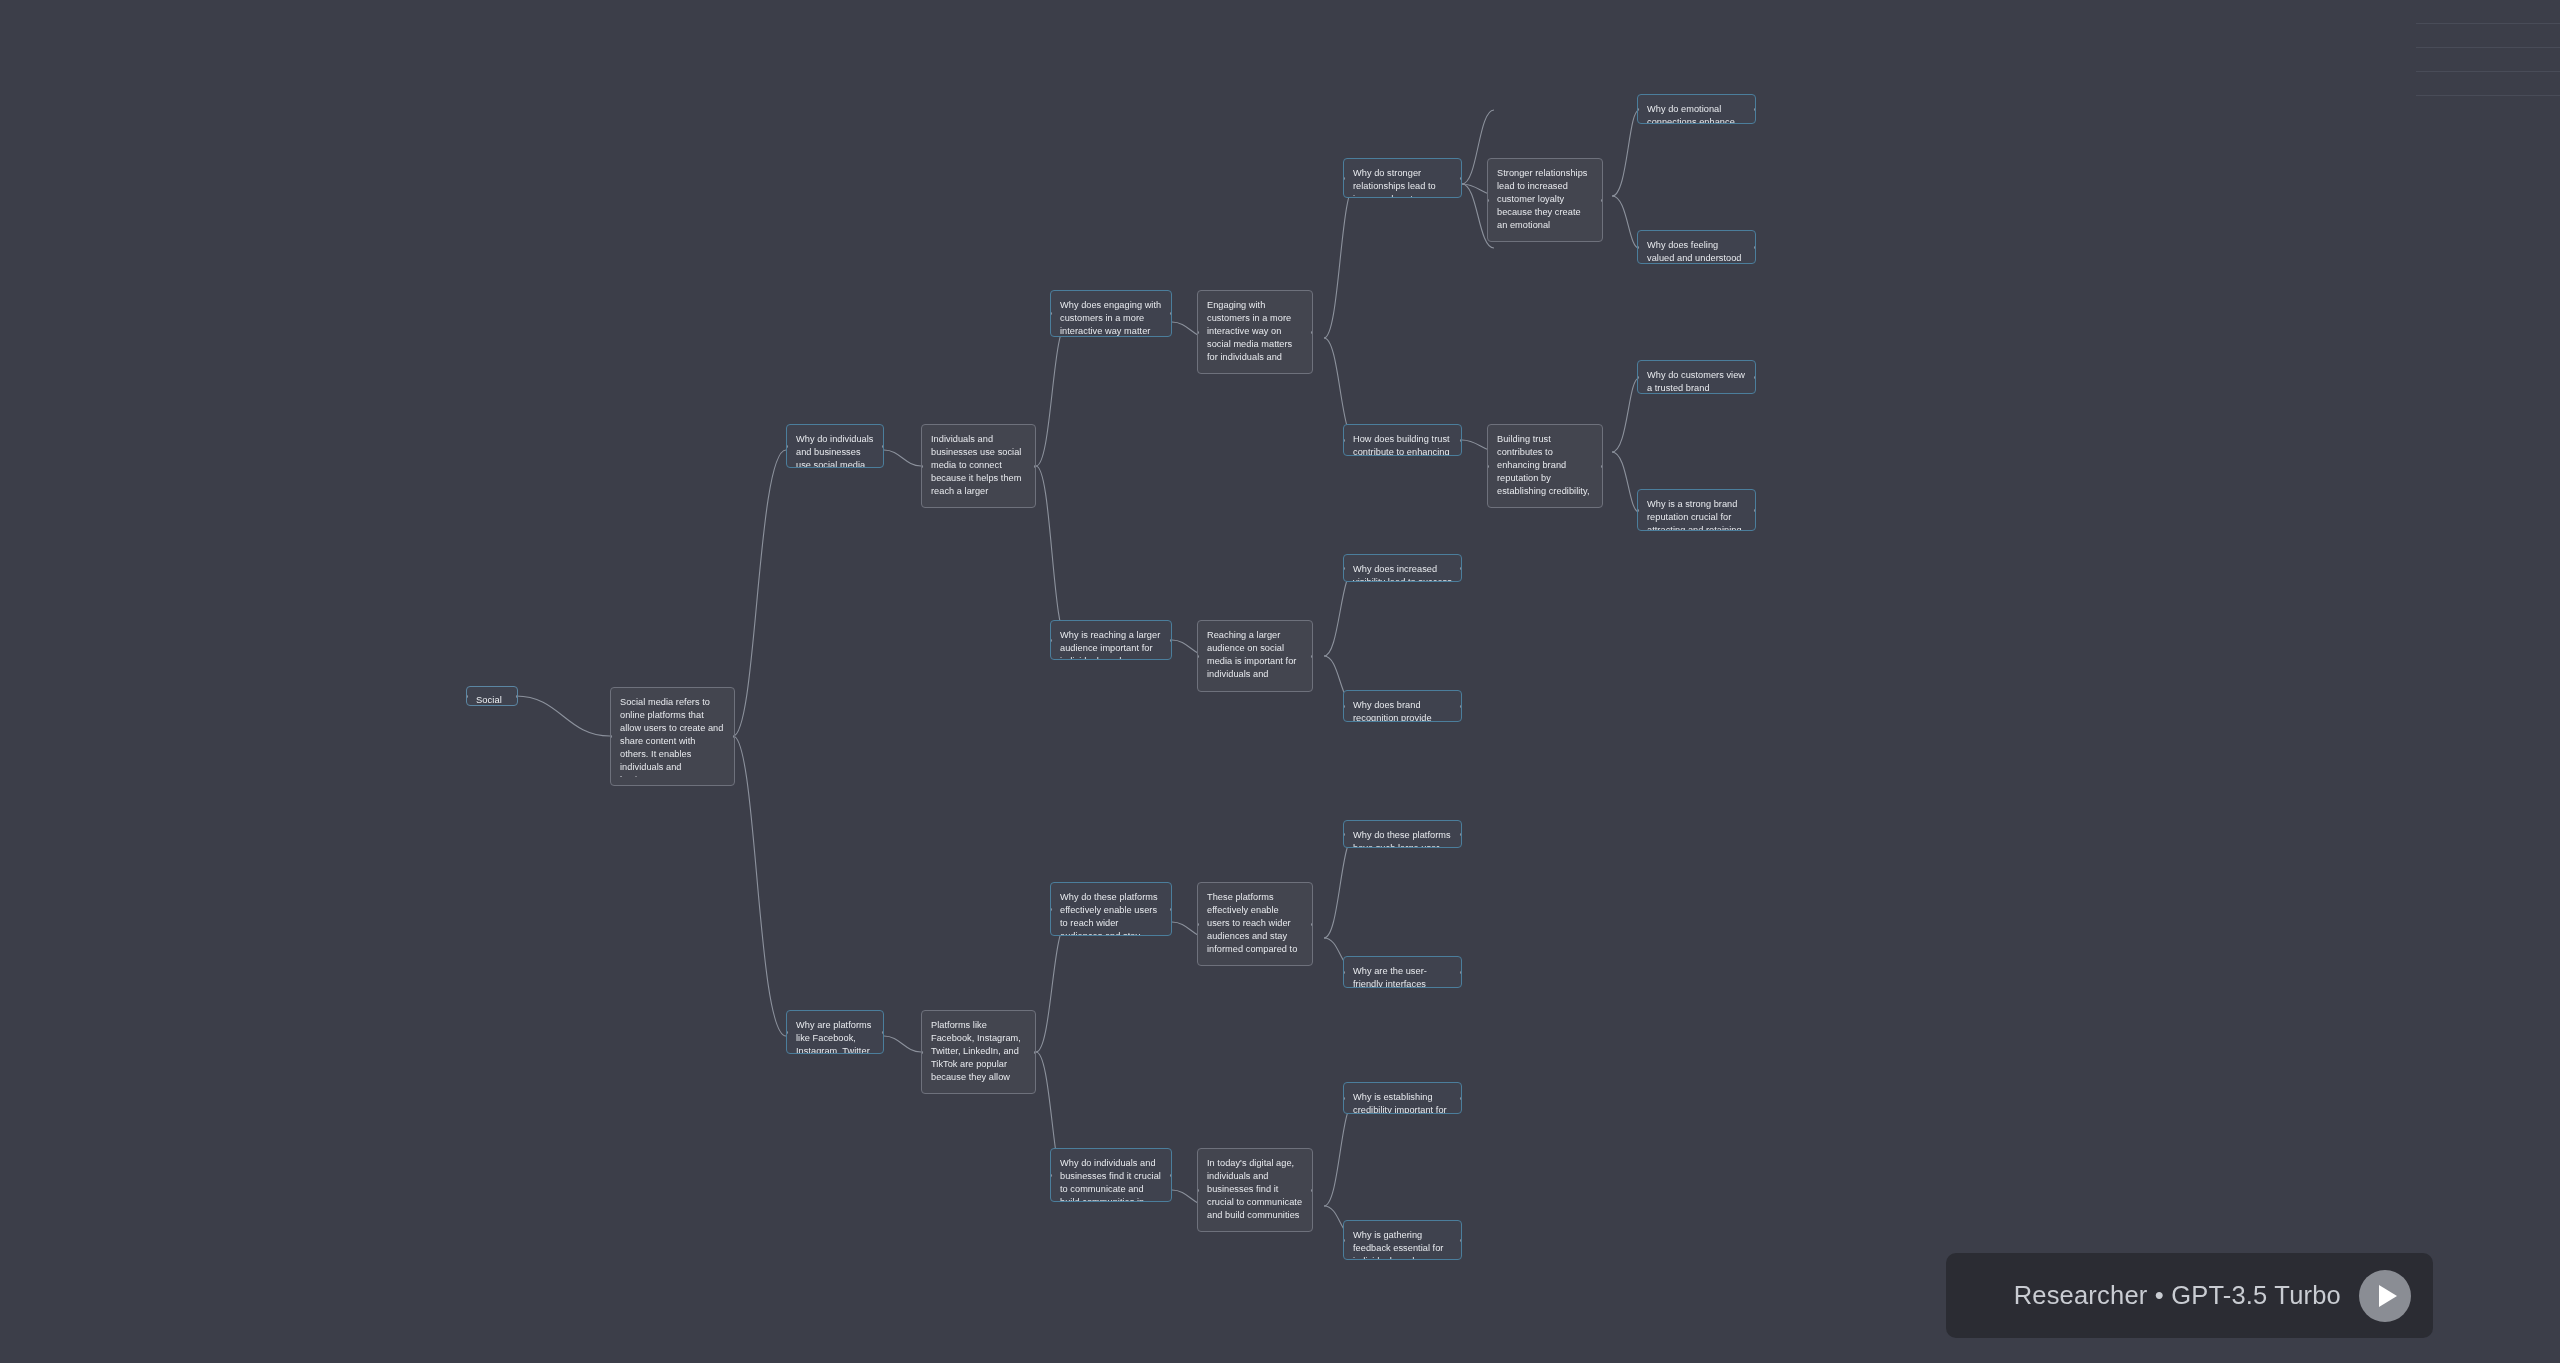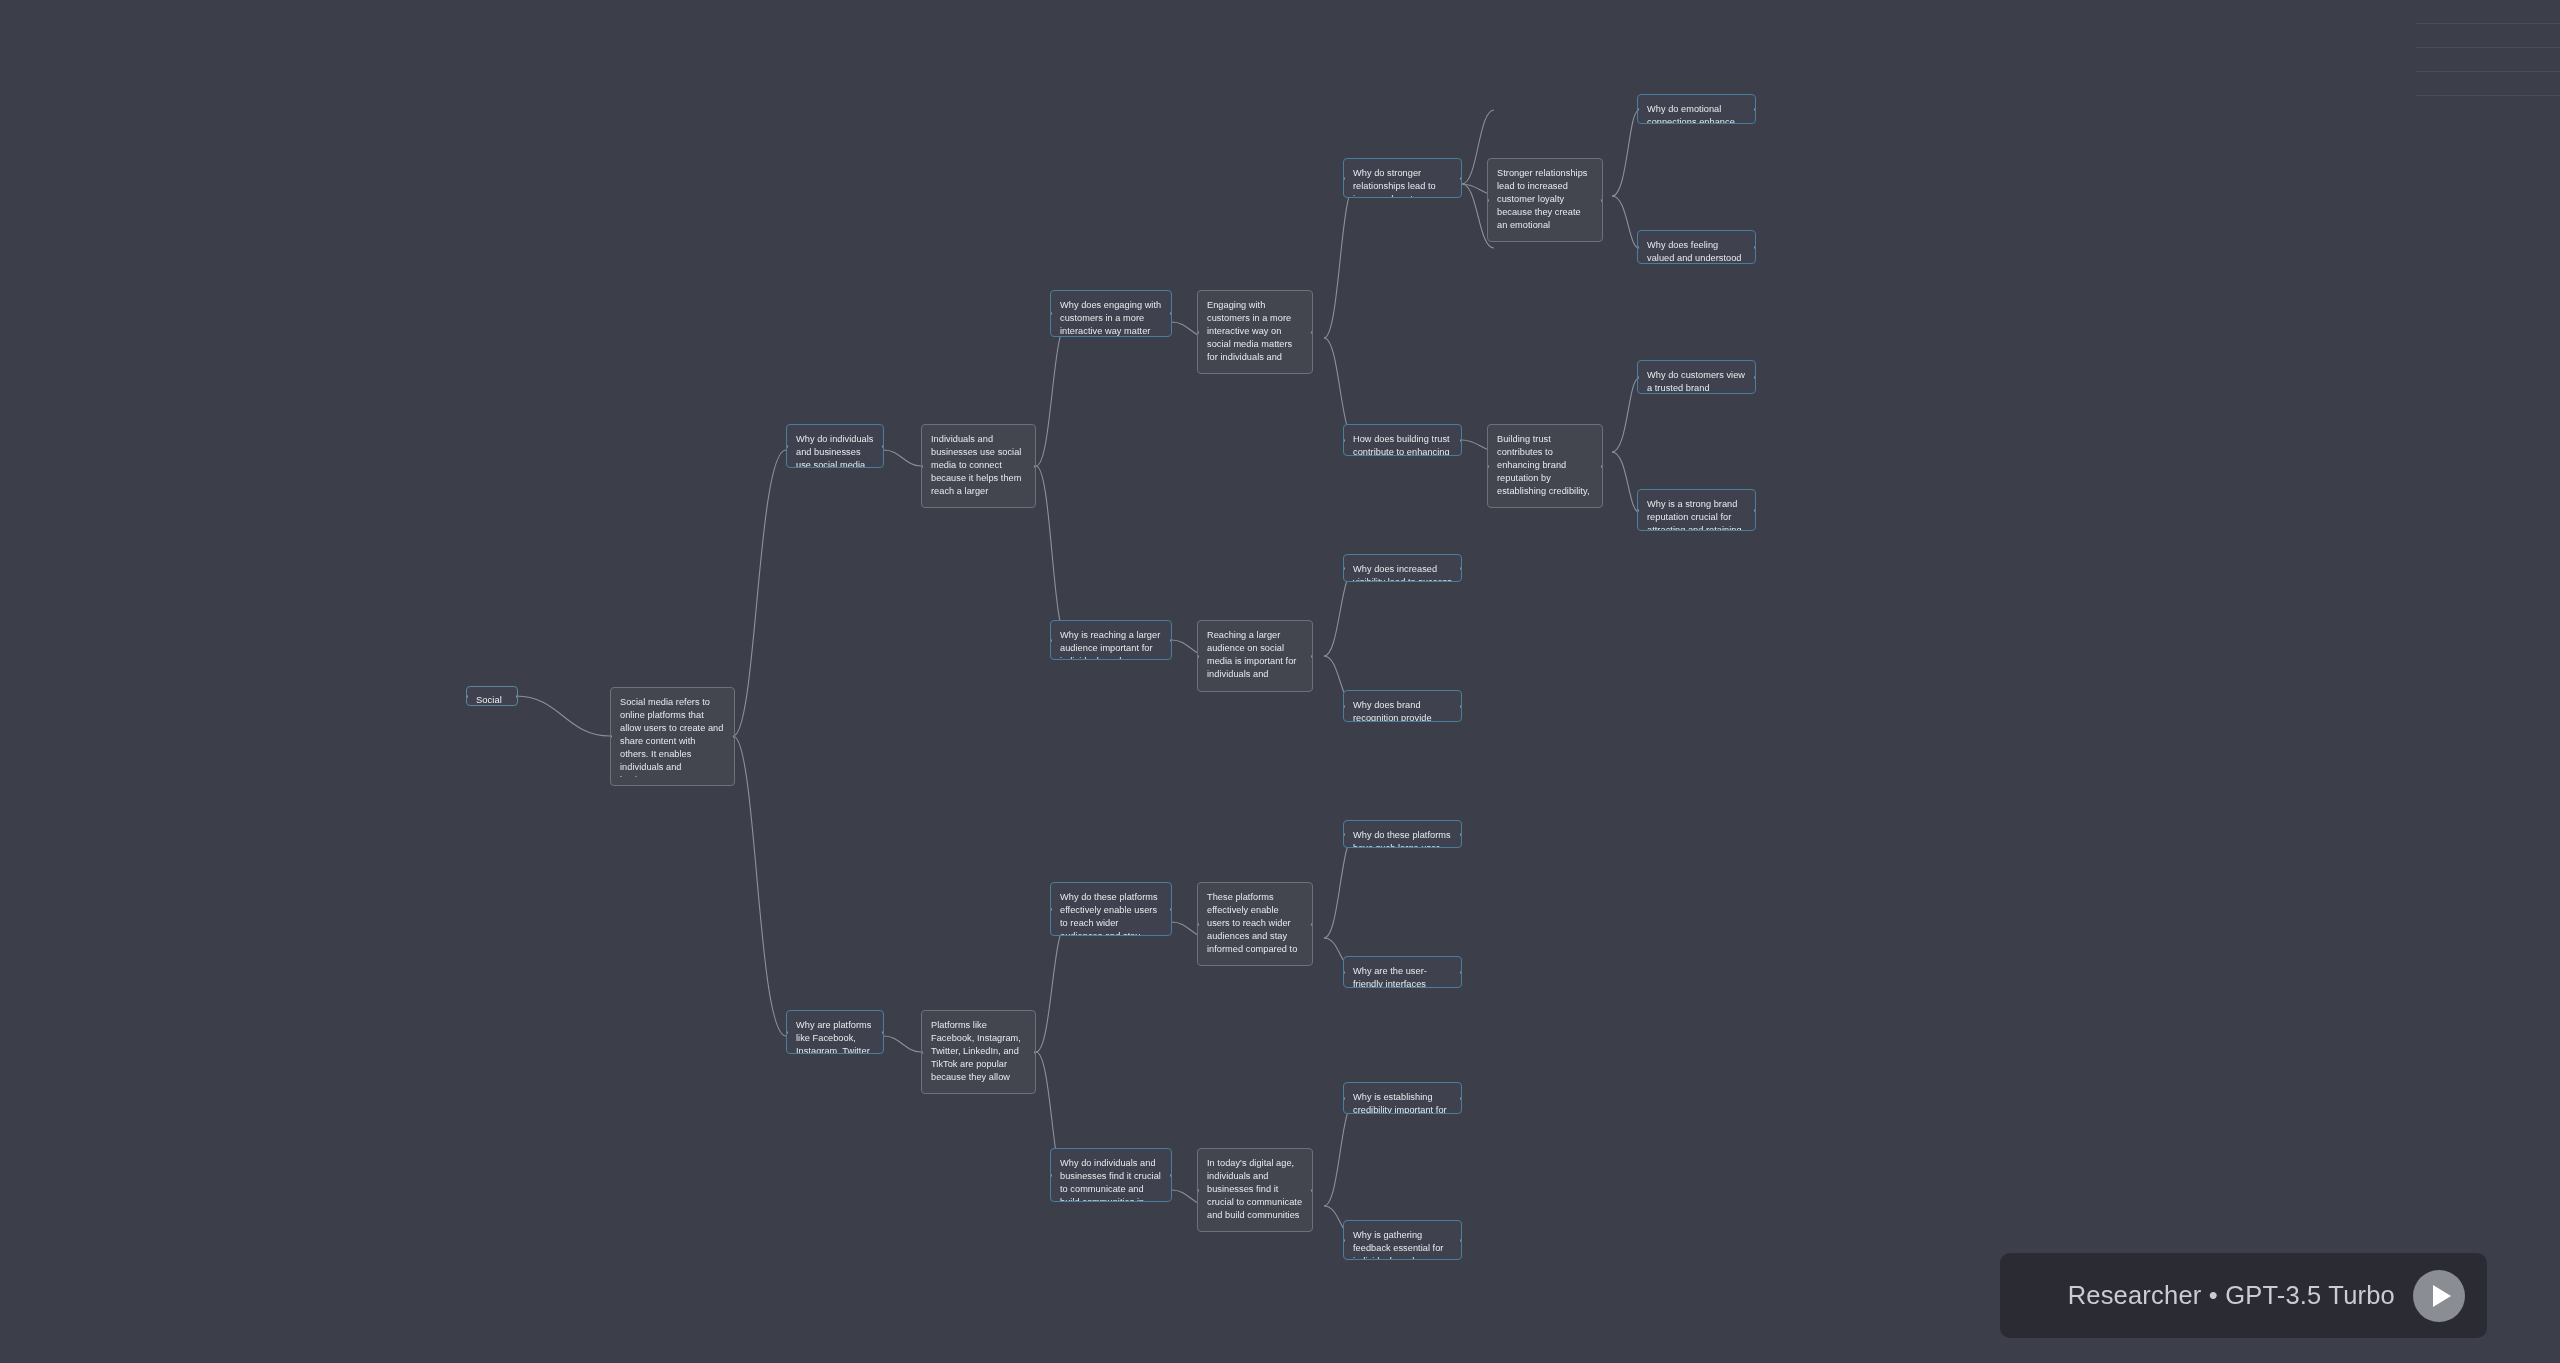--- a/index.html
+++ b/index.html
@@ -79,21 +79,21 @@
   }
   #tr-panel .row {
     height: 23px;
     border-bottom: 1px solid #494c58;
     margin-left: 12px;
   }
 
   
   #footer-bar {
     position: absolute;
-    left: 2000px; top: 1253px;
+    left: 1946px; top: 1253px;
     width: 487px; height: 85px;
     background: #2b2c33;
     border-radius: 10px;
     display: flex;
     align-items: center;
     justify-content: flex-end;
     padding-right: 22px;
     box-sizing: border-box;
     gap: 18px;
   }

